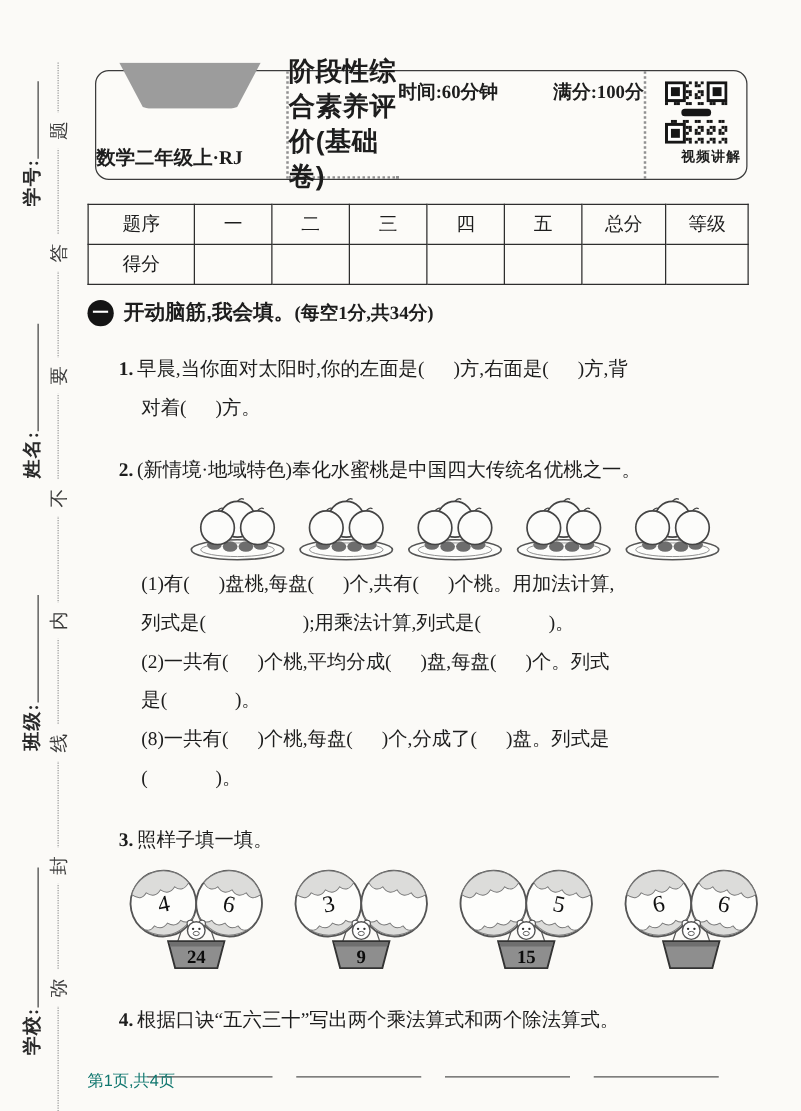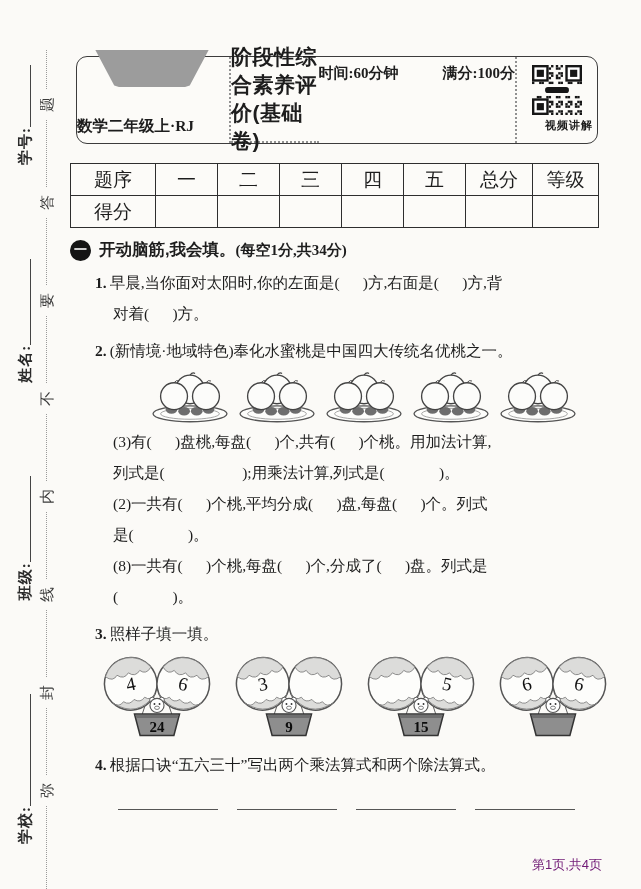--- a/index.html
+++ b/index.html
@@ -41,44 +41,44 @@
   .time-score { height:33px; display:flex; align-items:center; justify-content:center;
     gap:44px; font-size:15px; font-weight:600; }
   .h-right { width:80px; display:flex; flex-direction:column; align-items:center; }
   .qr { width:50px; height:50px; margin-top:8px; }
   .qr-caption { font-size:11px; font-weight:600; margin-top:3px; letter-spacing:1px;margin-left:24px; }
 
   
   .score-table { position:absolute; left:70px; top:163px; width:528px;
     border-collapse:collapse; table-layout:fixed; }
   .score-table td { border:1.6px solid #2e2e2e; height:32px; text-align:center;
-    font-size:19px; padding:0; background:#fcfbf8; }
+    font-size:15px; padding:0; background:#fcfbf8; }
 
   
   .content { position:absolute; left:70px; top:239px; width:532px; }
   .sec-head { display:flex; align-items:center; margin-bottom:2px; }
   .badge { width:21px; height:21px; border-radius:50%; background:#141414; color:#fff;
     font-size:13px; font-weight:700; display:inline-flex; align-items:center;
     justify-content:center; margin-right:8px; flex:none; }
   .sec-title { font-family:"Liberation Sans", sans-serif; font-weight:700; font-size:16.5px; }
   .sec-sub { font-size:15px; font-weight:600; }
   .qtext { font-size:15.5px; line-height:31px; white-space:pre-wrap; padding-left:25px; }
   .qtext.cont { padding-left:43px; }
   .qtext.sub { padding-left:43px; }
   .qnum { font-weight:700; margin-right:3px; }
-  .q { margin-top:6px; }
+  .q { margin-top:19px; }
   .plates { display:flex; gap:3px; padding-left:78px; margin:3px 0 1px 0; }
   .plate-svg { width:84px; height:56px; flex:none; }
   .balloons { display:flex; gap:10px; padding-left:26px; margin:2px 0 0 0; }
   .bgp { width:122px; height:92px; flex:none; }
   .blanks { display:flex; gap:19px; padding-left:48px; margin-top:17px; }
   .blank { width:100px; height:13px; border-bottom:1.7px solid #555; }
   .q5 { margin-top:12px; }
-  .footer { position:absolute; left:70px; top:856px; width:532px; text-align:right;
-    font-size:13px; font-family:"Liberation Sans", sans-serif; color:#701a75; }
+  .footer { position:absolute; left:70px; top:856px; width:532px; text-align:left;
+    font-size:13px; font-family:"Liberation Sans", sans-serif; color:#0f766e; }
 </style>
 </head>
 <body>
 
 <div class="page">
 
   <div class="seal-line"></div>
   <div class="seal-chars" id="sealChars">
       <span>弥</span>
       <span>封</span>
@@ -326,21 +326,21 @@
   <ellipse cx="58" cy="49" rx="7" ry="5" fill="#6d6d6d"></ellipse>
   <ellipse cx="72" cy="47" rx="7" ry="5" fill="#6d6d6d"></ellipse>
   <circle cx="50" cy="23" r="17" fill="#fcfcfa" stroke="#444" stroke-width="1.6"></circle>
   <circle cx="31" cy="31" r="16" fill="#fcfcfa" stroke="#444" stroke-width="1.6"></circle>
   <circle cx="69" cy="31" r="16" fill="#fcfcfa" stroke="#444" stroke-width="1.6"></circle>
   <path d="M50 6 q3 -4 6 -2" stroke="#444" fill="none" stroke-width="1.3"></path>
   <path d="M31 15 q3 -4 6 -2" stroke="#444" fill="none" stroke-width="1.1"></path>
   <path d="M69 15 q3 -4 6 -2" stroke="#444" fill="none" stroke-width="1.1"></path>
 </svg>
         </div>
-      <div class="qtext sub">(3)有(      )盘桃,每盘(      )个,共有(      )个桃。用加法计算,</div>
+      <div class="qtext sub">(1)有(      )盘桃,每盘(      )个,共有(      )个桃。用加法计算,</div>
       <div class="qtext sub">列式是(                    );用乘法计算,列式是(              )。</div>
       <div class="qtext sub">(2)一共有(      )个桃,平均分成(      )盘,每盘(      )个。列式</div>
       <div class="qtext sub">是(              )。</div>
       <div class="qtext sub">(8)一共有(      )个桃,每盘(      )个,分成了(      )盘。列式是</div>
       <div class="qtext sub">(              )。</div>
     </div>
 
     <div class="q">
       <div class="qtext"><span class="qnum">3.</span><span>照样子填一填。</span></div>
       <div class="balloons" id="balloons">

